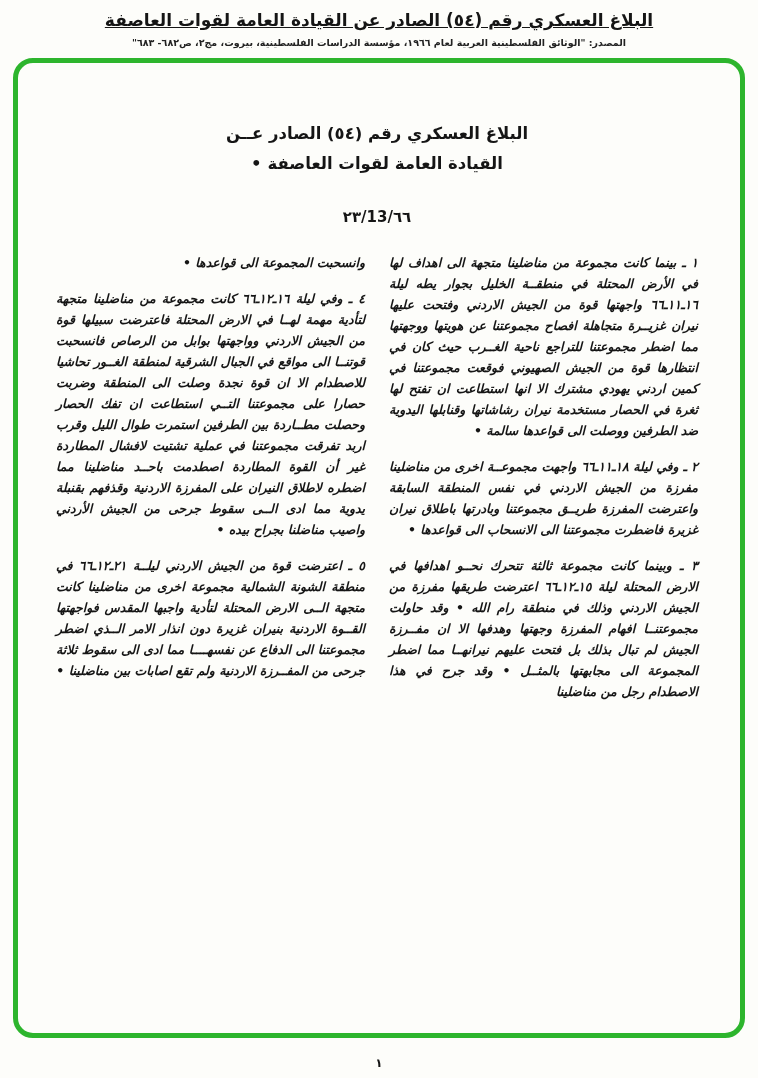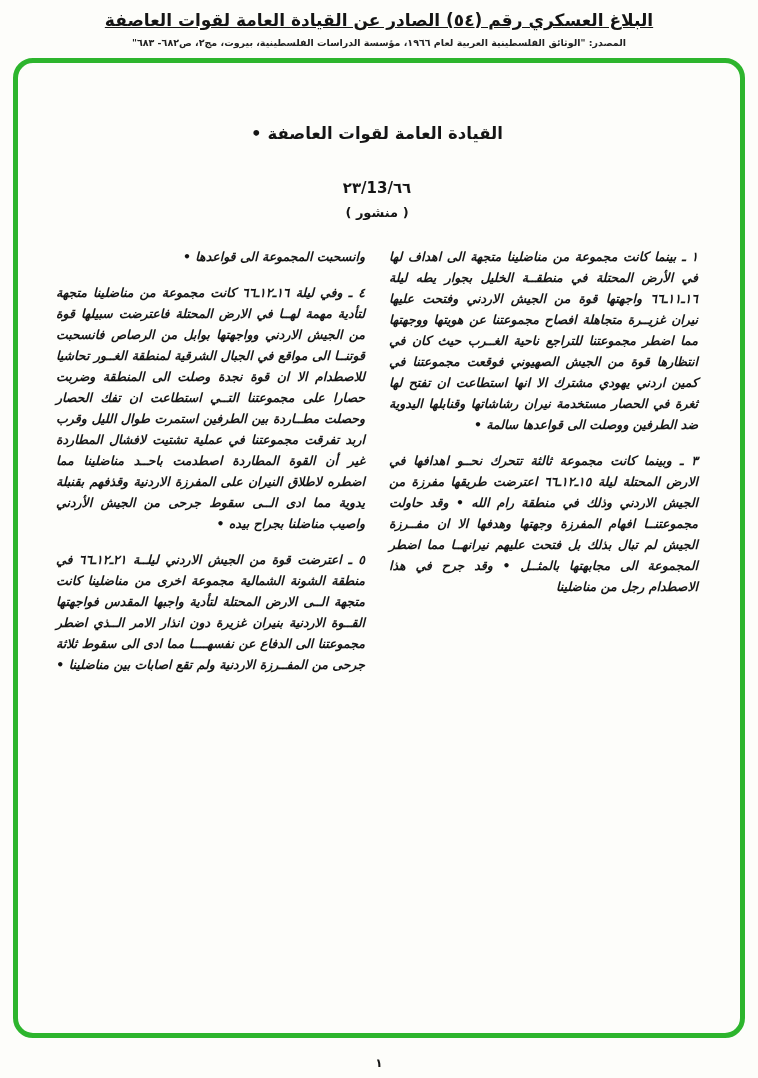--- a/index.html
+++ b/index.html
@@ -35,27 +35,28 @@
 </head>
 <body>
 
 <div class="top-header">
   <div class="line1">البلاغ العسكري رقم (٥٤) الصادر عن القيادة العامة لقوات العاصفة</div>
   <div class="line2">المصدر: "الوثائق الفلسطينية العربية لعام ١٩٦٦، مؤسسة الدراسات الفلسطينية، بيروت، مج٢، ص٦٨٢- ٦٨٣"</div>
 </div>
 
 <div class="doc-frame">
   <div class="doc-title">
+    <div>البلاغ العسكري رقم (٥٤) الصادر عــن</div>
     <div>القيادة العامة لقوات العاصفة •</div>
   </div>
   <div class="doc-date">٦٦/13/٢٣</div>
-  <div class="doc-published">( منشور )</div>
   <div class="columns">
     <div class="column" id="right-col">
         <p class="para">١ ـ بينما كانت مجموعة من مناضلينا متجهة الى اهداف لها في الأرض المحتلة في منطقــة الخليل بجوار يطه ليلة ١٦ـ١١ـ٦٦ واجهتها قوة من الجيش الاردني وفتحت عليها نيران غزيــرة متجاهلة افصاح مجموعتنا عن هويتها ووجهتها مما اضطر مجموعتنا للتراجع ناحية الغــرب حيث كان في انتظارها قوة من الجيش الصهيوني فوقعت مجموعتنا في كمين اردني يهودي مشترك الا انها استطاعت ان تفتح لها ثغرة في الحصار مستخدمة نيران رشاشاتها وقنابلها اليدوية ضد الطرفين ووصلت الى قواعدها سالمة •</p>
+        <p class="para">٢ ـ وفي ليلة ١٨ـ١١ـ٦٦ واجهت مجموعــة اخرى من مناضلينا مفرزة من الجيش الاردني في نفس المنطقة السابقة واعترضت المفرزة طريــق مجموعتنا وبادرتها باطلاق نيران غزيرة فاضطرت مجموعتنا الى الانسحاب الى قواعدها •</p>
         <p class="para">٣ ـ وبينما كانت مجموعة ثالثة تتحرك نحــو اهدافها في الارض المحتلة ليلة ١٥ـ١٢ـ٦٦ اعترضت طريقها مفرزة من الجيش الاردني وذلك في منطقة رام الله • وقد حاولت مجموعتنــا افهام المفرزة وجهتها وهدفها الا ان مفــرزة الجيش لم تبال بذلك بل فتحت عليهم نيرانهــا مما اضطر المجموعة الى مجابهتها بالمثــل • وقد جرح في هذا الاصطدام رجل من مناضلينا</p>
       </div>
     <div class="column" id="left-col">
         <p class="para">وانسحبت المجموعة الى قواعدها •</p>
         <p class="para">٤ ـ وفي ليلة ١٦ـ١٢ـ٦٦ كانت مجموعة من مناضلينا متجهة لتأدية مهمة لهــا في الارض المحتلة فاعترضت سبيلها قوة من الجيش الاردني وواجهتها بوابل من الرصاص فانسحبت قوتنــا الى مواقع في الجبال الشرقية لمنطقة الغــور تحاشيا للاصطدام الا ان قوة نجدة وصلت الى المنطقة وضربت حصارا على مجموعتنا التــي استطاعت ان تفك الحصار وحصلت مطــاردة بين الطرفين استمرت طوال الليل وقرب اربد تفرقت مجموعتنا في عملية تشتيت لافشال المطاردة غير أن القوة المطاردة اصطدمت باحــد مناضلينا مما اضطره لاطلاق النيران على المفرزة الاردنية وقذفهم بقنبلة يدوية مما ادى الــى سقوط جرحى من الجيش الأردني واصيب مناضلنا بجراح بيده •</p>
         <p class="para">٥ ـ اعترضت قوة من الجيش الاردني ليلــة ٢١ـ١٢ـ٦٦ في منطقة الشونة الشمالية مجموعة اخرى من مناضلينا كانت متجهة الــى الارض المحتلة لتأدية واجبها المقدس فواجهتها القــوة الاردنية بنيران غزيرة دون انذار الامر الــذي اضطر مجموعتنا الى الدفاع عن نفسهــــا مما ادى الى سقوط ثلاثة جرحى من المفــرزة الاردنية ولم تقع اصابات بين مناضلينا •</p>
       </div>
   </div>
 </div>
 

